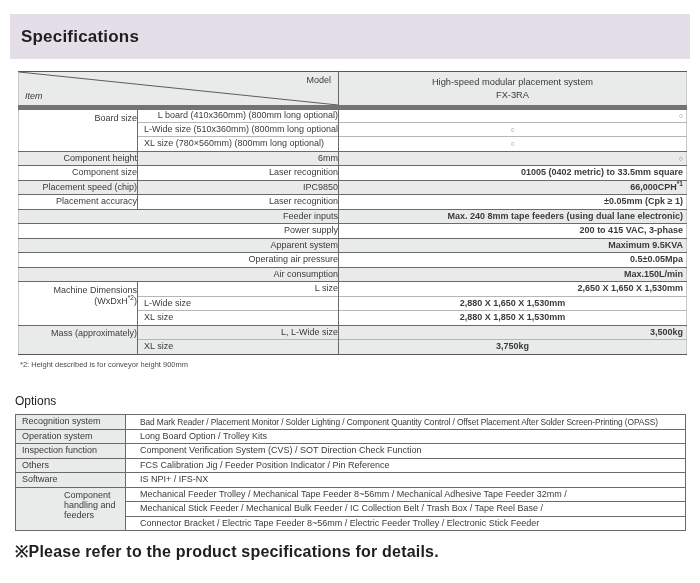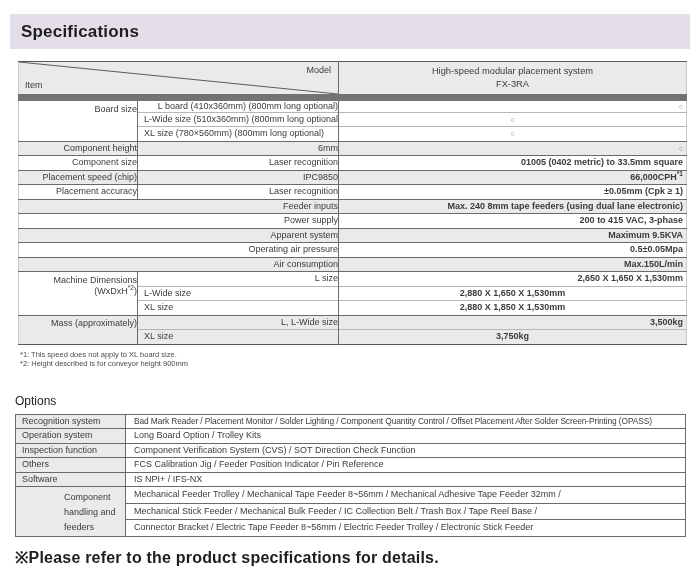--- a/index.html
+++ b/index.html
@@ -6,46 +6,46 @@
   html, body { margin: 0; padding: 0; }
   body {
     width: 700px; height: 583px; background: #ffffff; overflow: hidden;
     position: relative;
     font-family: "Liberation Sans", sans-serif;
     -webkit-font-smoothing: antialiased;
   }
 
   
   .title-bar {
-    margin: 14px 10px 0 10px; height: 35px;
+    margin: 14px 10px 0 10px; height: 45px;
     background: #e4dee8;
     display: flex; align-items: center; padding-left: 11px;
   }
   .title-bar h1 { margin: 0; font-size: 17px; font-weight: bold; color: #1e1e1e; letter-spacing: 0.2px; }
 
   
   table.specs {
     margin: 12px 0 0 18px; width: 668px;
     border-collapse: collapse; table-layout: fixed;
     border-left: 1px solid #c9c9c9; border-right: 1px solid #c9c9c9;
     border-bottom: 1px solid #585858;
   }
   table.specs td {
     font-size: 9px; color: #3b3b3b; height: 14.5px; line-height: 1;
     padding: 0; overflow: hidden; white-space: nowrap;
   }
   .specs thead td {
     background: #e9eaea; height: 36px;
-    border-top: 1px solid #585858; border-bottom: 7px solid #737373;
+    border-top: 1px solid #585858; border-bottom: 5px solid #737373;
   }
   .specs td.diag { position: relative; border-right: 1px solid #6a6a6a; }
   .specs .diagline { position: absolute; left: 0; top: 0; width: 100%; height: 100%; display: block; }
   .specs .diagline line { stroke: #5c5c5c; stroke-width: 1; vector-effect: non-scaling-stroke; }
   .specs .model-lbl { position: absolute; top: 4px; right: 7px; }
-  .specs .item-lbl  { position: absolute; bottom: 4px; left: 6px; }
+  .specs .item-lbl  { position: absolute; bottom: 4px; left: 6px; font-style: italic; }
   .specs td.prod { text-align: center; line-height: 13px; font-size: 9.3px; white-space: normal; }
 
   .specs tbody tr.gy td { background: #e9eaea; }
   .specs tbody tr.gs td { border-top: 1px solid #6a6a6a; text-align: right; }
   .specs tbody tr.sr td { border-top: 1px solid #b6b6b6; }
   .specs td.item, .specs td.span2 { padding-left: 6px; border-right: 1px solid #6a6a6a; }
   .specs td.sub  { padding-left: 6px; border-right: 1px solid #6a6a6a; }
   .specs td.item.vtop { vertical-align: top; padding-top: 2.5px; line-height: 11.5px; white-space: normal; }
   .specs td.val { text-align: center; padding: 0 3px; font-weight: bold; }
   .specs td.val.circ { font-size: 7px; color: #7a7a7a; }
@@ -58,22 +58,22 @@
   .options-heading { margin: 25px 0 0 15px; font-size: 12px; font-weight: normal; color: #1e1e1e; }
   table.opts {
     margin: 6px 0 0 15px; width: 670px;
     border-collapse: collapse; table-layout: fixed;
   }
   table.opts td {
     border: 1px solid #6a6a6a; height: 14.5px; line-height: 1;
     font-size: 9px; color: #3b3b3b; overflow: hidden; white-space: nowrap; margin-left: 25px;
   }
   .opts td.olabel { background: #e9eaea; padding-left: 6px; }
-  .opts td.olabel.vtop { vertical-align: top; padding-top: 2.5px; line-height: 15px; white-space: normal; padding-left: 48px; }
-  .opts td.oval { padding-left: 8px; }
+  .opts td.olabel.vtop { vertical-align: top; padding-top: 2.5px; line-height: 10px; white-space: normal; padding-left: 48px; }
+  .opts td.oval { padding-left: 14px; }
   .opts td.oval.long { font-size: 8.4px; letter-spacing: -0.1px; }
 
   
   .note { margin: 9px 0 0 15px; font-size: 16px; font-weight: bold; color: #1e1e1e; letter-spacing: 0.2px; }
 </style>
 </head>
 <body>
 
 <div class="title-bar">
   <h1>Specifications</h1>
@@ -176,21 +176,20 @@
       <td class="val">3,500kg</td>
     </tr>
     <tr class="sr gy">
       <td class="sub">XL size</td>
       <td class="val">3,750kg</td>
     </tr>
   </tbody>
 </table>
 
 <div class="footnotes">
-  <div>*1: This speed does not apply to XL board size.</div>
   <div>*2: Height described is for conveyor height 900mm</div>
 </div>
 
 <div class="options-heading">Options</div>
 
 <table class="opts">
   <colgroup>
       <col style="width:110px">
       <col style="width:560px">
     </colgroup>

